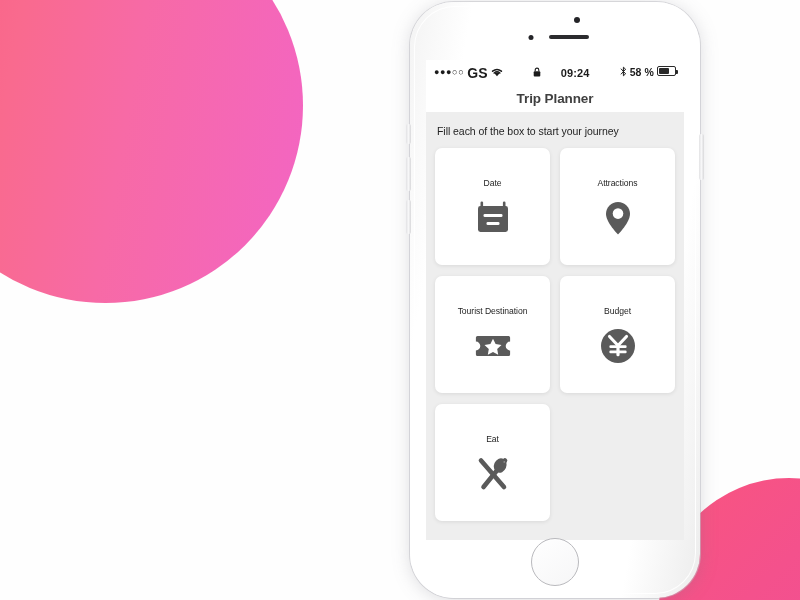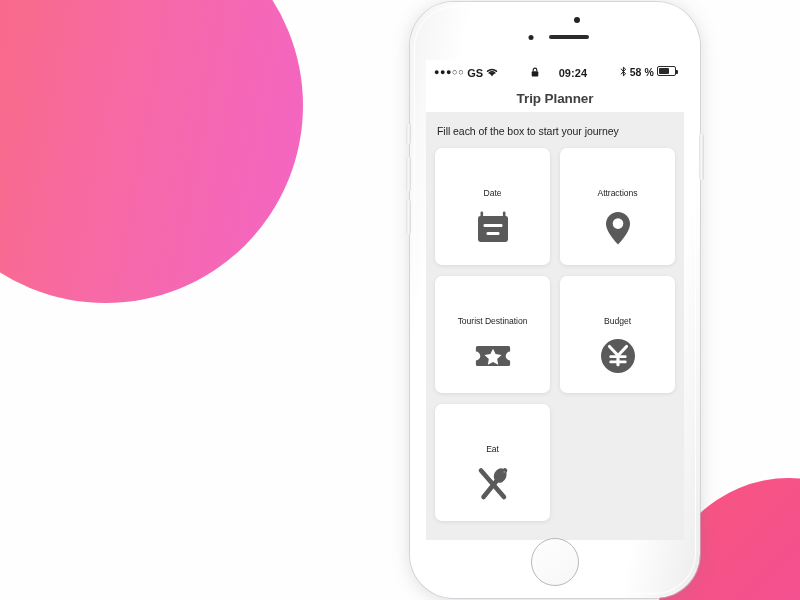--- a/index.html
+++ b/index.html
@@ -150,21 +150,21 @@
     font-size: 10.5px;
     color: #1b1b1b;
     font-weight: 600;
     letter-spacing: 0.1px;
   }
   .sb-left  { display: flex; align-items: center; gap: 3px; flex: 0 0 auto; }
   .sb-mid   { flex: 1 1 auto; display: flex; align-items: center; justify-content: center; gap: 20px; }
   .sb-right { display: flex; align-items: flex-start; gap: 3px; flex: 0 0 auto; }
 
   .dots { letter-spacing: 0.6px; font-size: 9px; line-height: 1; }
-  .carrier { font-size: 11px; }
+  .carrier { font-size: 14px; }
   .wifi-ic { display: inline-block; }
   .lock-ic { display: inline-block; }
   .clock { font-size: 11px; font-weight: 600; }
   .bt-ic { display: inline-block; }
   .batt-pct { font-size: 10.5px; }
   .batt {
     position: relative;
     width: 19px;
     height: 9.5px;
     border: 1px solid #2a2a2a;
@@ -225,21 +225,21 @@
     gap: 11px 10px;
   }
   .card {
     background: #ffffff;
     border-radius: 7px;
     height: 117px;
     display: flex;
     flex-direction: column;
     align-items: center;
     justify-content: flex-start;
-    padding-top: 40px;
+    padding-top: 30px;
     box-sizing: border-box;
     box-shadow: 0 1px 4px rgba(0,0,0,0.09);
   }
   .card-label {
     font-size: 8.6px;
     color: #1e1e1e;
     margin-bottom: 9px;
     letter-spacing: -0.05px;
     text-align: center;
   }

